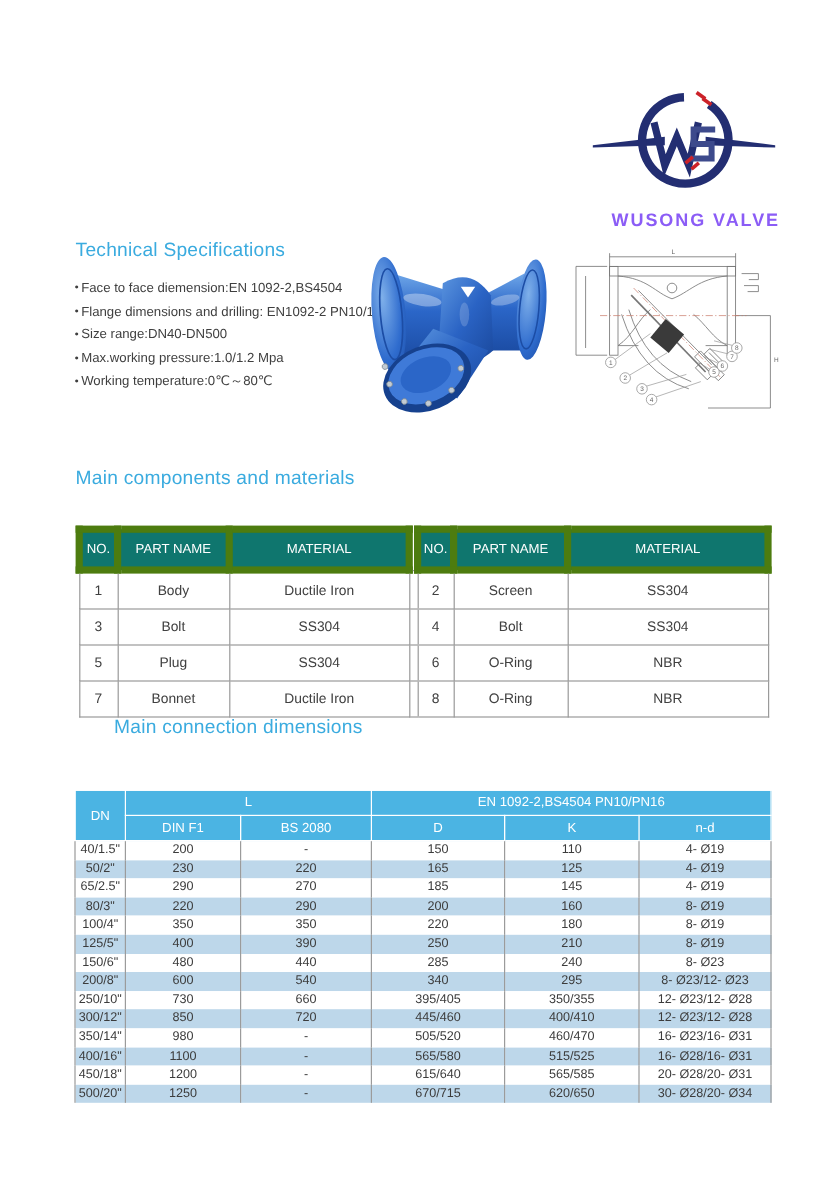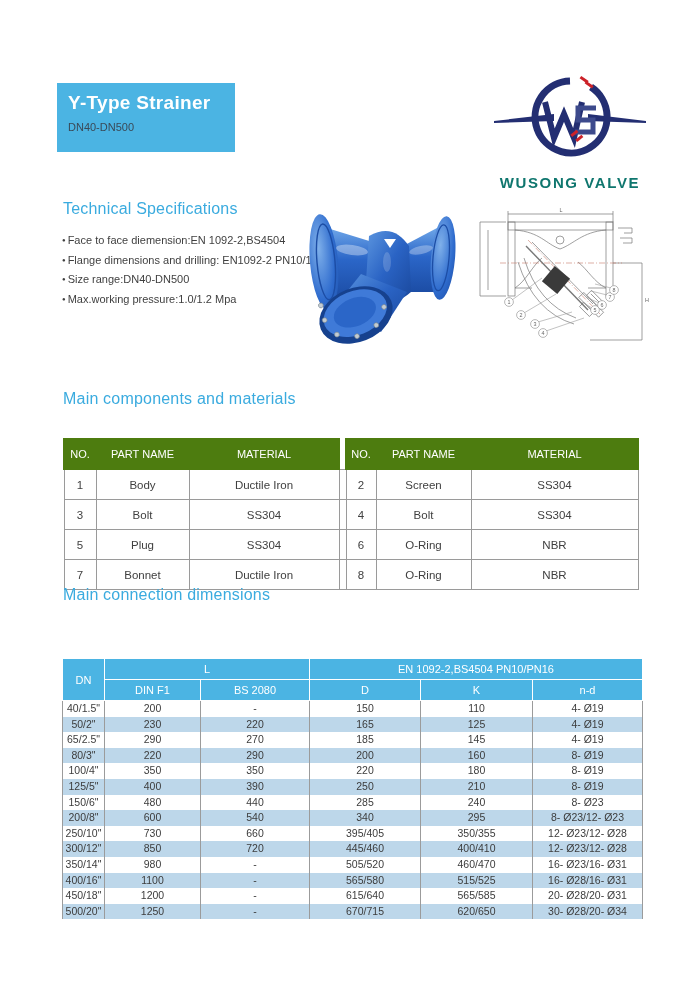--- a/index.html
+++ b/index.html
@@ -8,53 +8,49 @@
     background:#ffffff;overflow:hidden;
     font-family:"Liberation Sans","DejaVu Sans",sans-serif;
     color:#3f3f3f;
   }
   
   .banner{position:absolute;left:57px;top:83px;width:178px;height:69px;background:#4bb4e3;box-sizing:border-box;padding:9px 0 0 11px;}
   .banner .title{color:#ffffff;font-size:19px;font-weight:bold;letter-spacing:.3px;}
   .banner .subtitle{color:#3a4a58;font-size:11px;margin-top:7px;}
   
   .logo{position:absolute;left:490px;top:72px;width:160px;text-align:center;}
-  .logo .logo-name{margin-top:2px;color:#0f766e;font-size:15px;font-weight:bold;letter-spacing:1.6px;white-space:nowrap;}
+  .logo .logo-name{margin-top:2px;color:#8b5cf6;font-size:15px;font-weight:bold;letter-spacing:1.6px;white-space:nowrap;text-align:right;}
   
   .sec-heading{position:absolute;left:63px;color:#3aabdf;font-size:16px;font-weight:400;letter-spacing:.2px;}
   
   .specs{position:absolute;left:62px;top:231px;width:250px;}
   .specs .spec-line{font-size:11px;color:#3f3f3f;line-height:19.5px;white-space:nowrap;}
   .specs .spec-line::before{content:"\25CF";font-size:6px;vertical-align:2px;margin-right:2px;color:#3f3f3f;}
   
   .photo-wrap{position:absolute;left:297px;top:198px;width:178px;height:158px;}
   .drawing-wrap{position:absolute;left:472px;top:200px;width:194px;height:152px;}
   
   table{border-collapse:collapse;table-layout:fixed;}
   .comp-table{position:absolute;left:63px;top:438px;width:574px;}
-  .comp-table th{background:#4d7c0f;color:#ffffff;font-size:11px;font-weight:400;height:26px;border:2px solid #4d7c0f;}
+  .comp-table th{background:#0f766e;color:#ffffff;font-size:11px;font-weight:400;height:26px;border:6px solid #4d7c0f;}
   .comp-table td{font-size:11.5px;color:#404040;text-align:center;height:27px;border:1px solid #9a9a9a;background:#ffffff;}
   .comp-table th.gap,.comp-table td.gap{background:#ffffff;border-left:none;border-right:none;}
   .comp-table th.gap{border:none;}
   
   .dim-table{position:absolute;left:62px;top:658px;width:580px;}
   .dim-table th{background:#4bb4e3;color:#ffffff;font-size:11px;font-weight:400;height:20px;border:1px solid #ffffff;padding:0;}
   .dim-table td{font-size:10.5px;color:#3c3c3c;text-align:center;height:15.6px;line-height:15.6px;padding:0;border-left:1px solid #9b9b9b;border-right:1px solid #9b9b9b;white-space:nowrap;}
   .dim-table tbody tr:nth-child(even) td{background:#bdd7ea;}
   .dim-table tbody tr:nth-child(odd) td{background:#ffffff;}
 </style>
 </head>
 <body>
 
 <div class="page">
 
-  <div class="banner">
-    <div class="title">Y-Type Strainer</div>
-    <div class="subtitle">DN40-DN500</div>
-  </div>
 
   <div class="logo">
     <svg width="156" height="96" viewBox="0 0 156 96">
 
       <polygon points="2,49 62,42 62,49 2,51" fill="#232e72"></polygon>
       <polygon points="154,49 96,42 96,49 154,51" fill="#232e72"></polygon>
 
       <path d="M 99 15 A 36 36 0 1 1 78 9" fill="none" stroke="#232e72" stroke-width="7"></path>
 
       <rect x="88" y="6" width="9" height="3" fill="#cc2229" transform="rotate(35 92 7)"></rect>
@@ -68,20 +64,21 @@
     </svg>
     <div class="logo-name">WUSONG VALVE</div>
   </div>
 
   <div class="sec-heading" style="top:200px;">Technical Specifications</div>
   <div class="specs">
     <div class="spec-line">Face to face diemension:EN 1092-2,BS4504</div>
     <div class="spec-line">Flange dimensions and drilling: EN1092-2 PN10/16</div>
     <div class="spec-line">Size range:DN40-DN500</div>
     <div class="spec-line">Max.working pressure:1.0/1.2 Mpa</div>
+    <div class="spec-line">Working temperature:0℃～80℃</div>
   </div>
 
   <div class="photo-wrap">
     <svg width="178" height="158" viewBox="0 0 178 158">
       <defs>
         <linearGradient id="pipeG" x1="0" y1="0" x2="0" y2="1">
           <stop offset="0" stop-color="#6ea6e8"></stop>
             <stop offset="0.45" stop-color="#2b66c8"></stop>
             <stop offset="1" stop-color="#1c4da5"></stop>
         </linearGradient>
@@ -279,21 +276,21 @@
           <td>Bonnet</td>
           <td>Ductile Iron</td>
           <td class="gap"></td>
           <td>8</td>
           <td>O-Ring</td>
           <td>NBR</td>
         </tr>
       </tbody>
   </table>
 
-  <div class="sec-heading" style="top:586px;">Main connection dimensions</div>
+  <div class="sec-heading" style="top:598px;margin-left:32px;">Main connection dimensions</div>
   <table class="dim-table">
     <colgroup>
       <col style="width:42px">
         <col style="width:96px">
         <col style="width:109px">
       <col style="width:111px">
         <col style="width:112px">
         <col style="width:110px">
     </colgroup>
     <thead>

